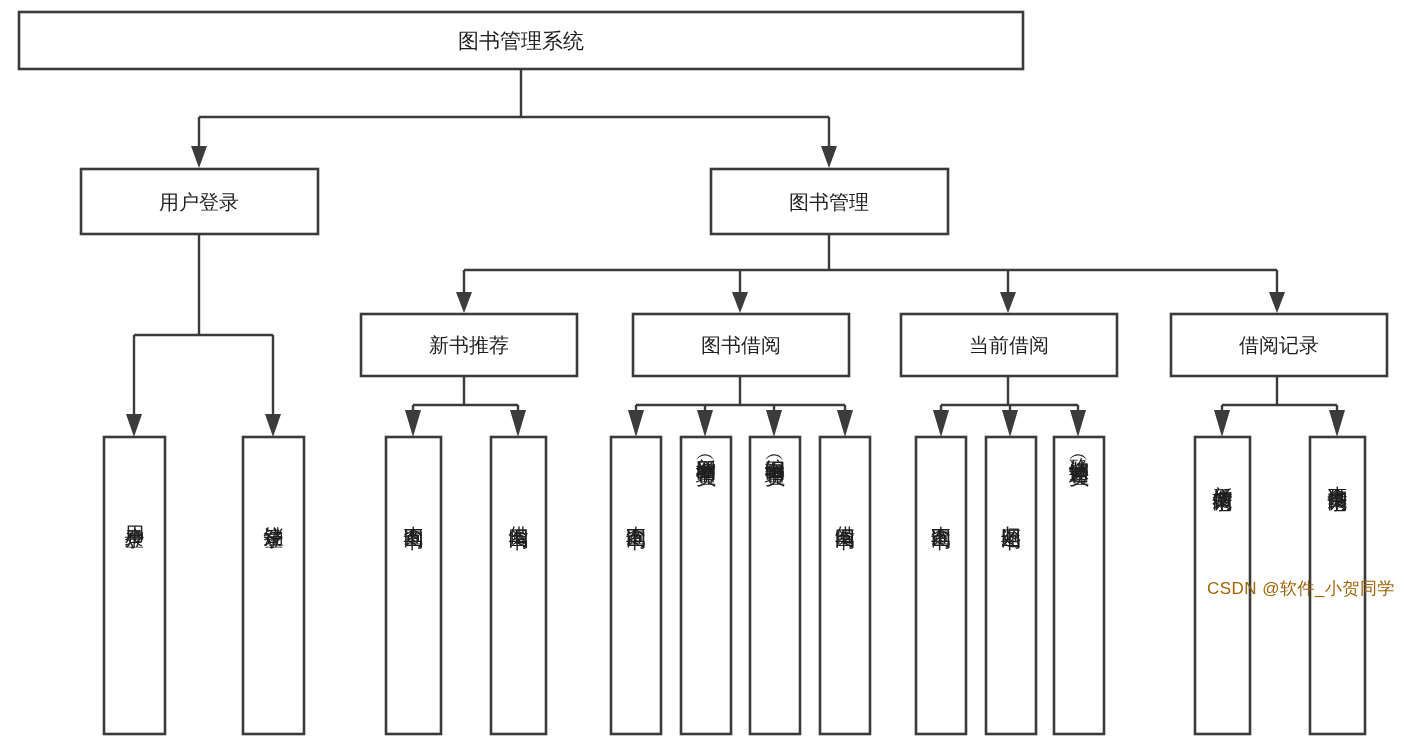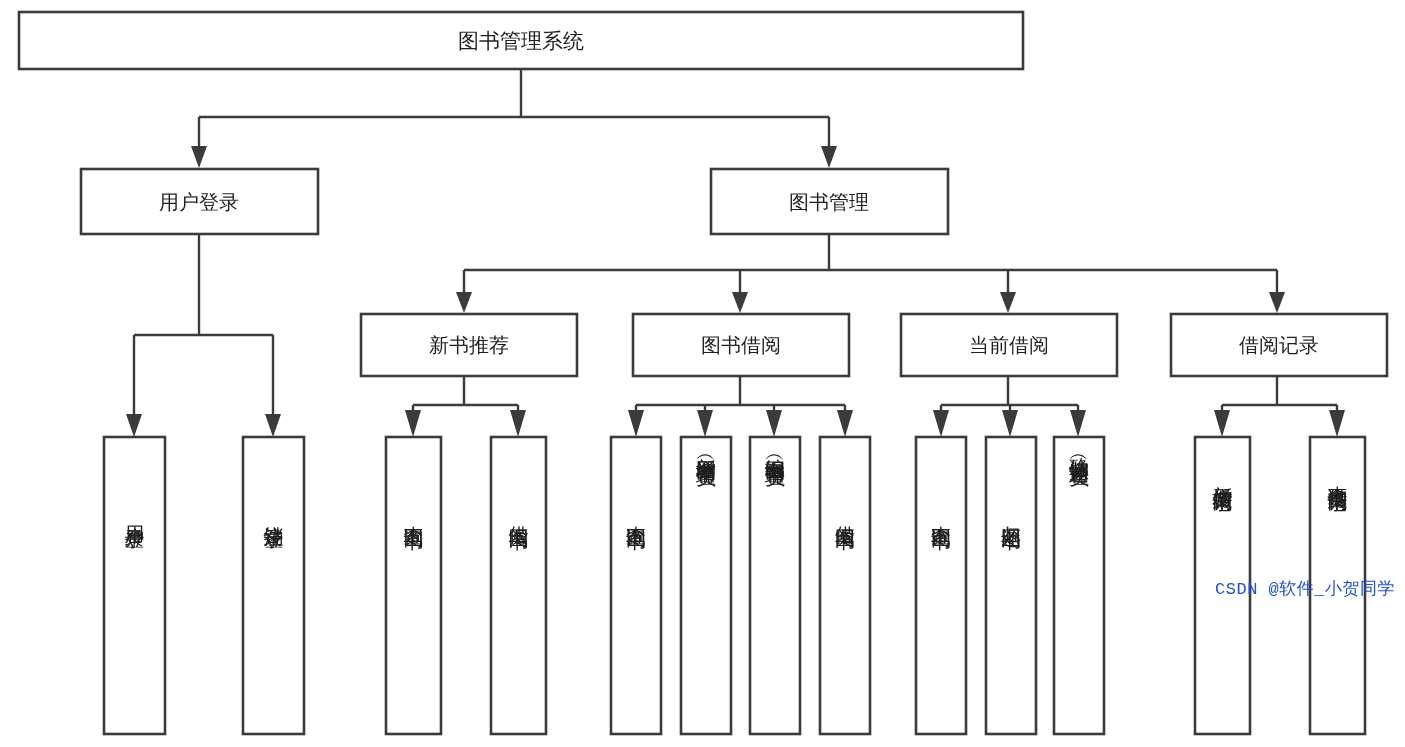--- a/index.html
+++ b/index.html
@@ -65,23 +65,23 @@
     display: flex;
     align-items: center;
     justify-content: flex-start;
     white-space: nowrap;
     pointer-events: none;
   }
   .watermark {
     position: absolute;
     right: 10px;
     bottom: 4px;
-    font-family: Liberation Mono, monospace;
+    font-family: Liberation Sans, sans-serif;
     font-size: 17px;
-    color: #1d4ed8;
+    color: #a16207;
     letter-spacing: 0.5px;
     white-space: nowrap;
   }
 </style>
 </head>
 <body>
 
 <div id="diagram-root">
 
   <svg class="flow" viewBox="0 0 1405 747" xmlns="http://www.w3.org/2000/svg">

